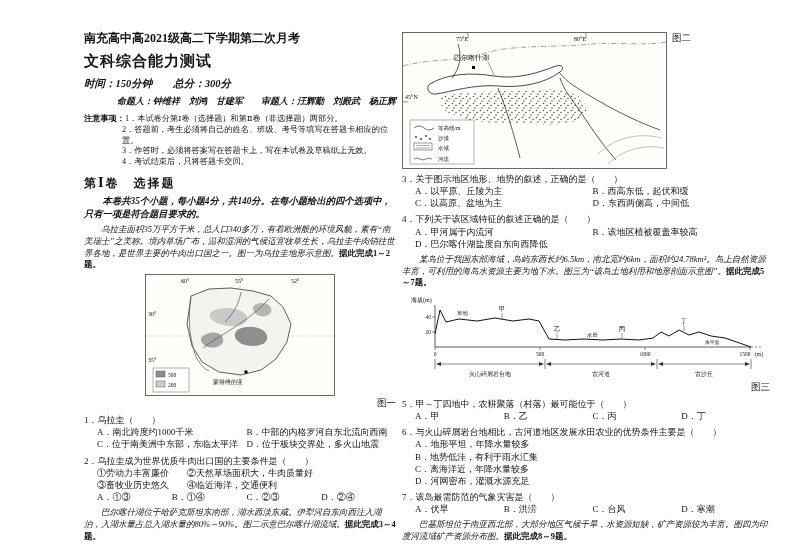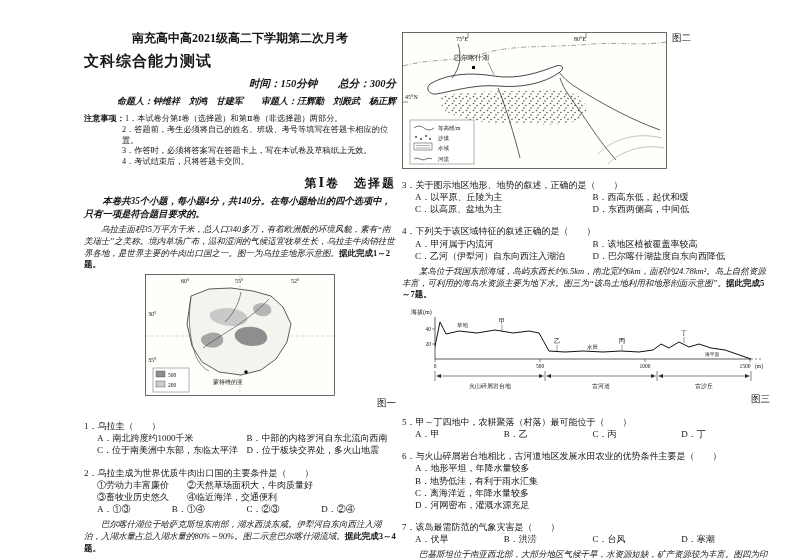--- a/index.html
+++ b/index.html
@@ -3,36 +3,36 @@
 <meta charset="utf-8">
 <style>
   *{box-sizing:border-box;margin:0;padding:0}
   html,body{background:#ffffff}
   .page{position:relative;width:794px;height:560px;background:#ffffff;overflow:hidden;
         font-family:"Liberation Serif","DejaVu Serif",serif;color:#141414}
   .col{position:absolute;top:30px}
   .left{left:84px;width:312px}
   .right{left:402px;width:368px}
 
-  .t1{font-size:12px;font-weight:700;text-align:center}
+  .t1{font-size:12px;font-weight:700;text-align:left}
   .t2{font-size:15px;font-weight:700;margin-top:5px;letter-spacing:1px}
-  .meta{font-size:10.5px;font-weight:700;font-style:italic;text-align:right;margin-top:6px}
+  .meta{font-size:10.5px;font-weight:700;font-style:italic;text-align:left;margin-top:6px}
   .authors{font-size:9px;font-weight:700;font-style:italic;text-align:right;margin-top:4px}
 
   .notes{font-size:8.2px;line-height:1.32;margin-top:6px}
   .notes .note-label{font-weight:700}
   .notes .indent{padding-left:38px}
 
-  .sec-head{font-size:12px;font-weight:700;text-align:right;margin:7px 0 3px;letter-spacing:2px}
+  .sec-head{font-size:12px;font-weight:700;text-align:left;margin:7px 0 3px;letter-spacing:2px}
   .intro{font-size:9.3px;font-weight:700;font-style:italic;line-height:1.35;text-indent:2em}
 
   .passage{font-size:8.5px;font-style:italic;line-height:1.38;text-indent:2em;margin-top:4px}
   .passage .tail{font-style:normal;font-weight:700}
 
-  .q{font-size:9px;line-height:1.35;margin-top:10px}
+  .q{font-size:9px;line-height:1.35;margin-top:4px}
   .opt-row{display:flex;padding-left:13px}
   .opt-row span{flex:1}
   .ans-row{display:flex;padding-left:13px}
   .ans-row span{flex:1}
   .sub{padding-left:13px}
   .opt-block{padding-left:13px}
 
   .figure{text-align:center;margin-top:3px}
   .caption{font-size:9.5px;margin-top:1px;text-align:right}
   .fig2wrap{display:flex;margin-top:2px}
@@ -203,21 +203,20 @@
       </div>
     </div>
 
     <div class="q">
       <div>4．下列关于该区域特征的叙述正确的是（　　）</div>
       <div class="opt-row">
         <span>A．甲河属于内流河</span>
         <span>B．该地区植被覆盖率较高</span>
       </div>
       <div class="opt-row">
-        <span>C．乙河（伊犁河）自东向西注入湖泊</span>
         <span>D．巴尔喀什湖盐度自东向西降低</span>
       </div>
     </div>
 
     <div class="passage">
       <span>某岛位于我国东部海域，岛屿东西长约6.5km，南北宽约6km，面积约24.78km²。岛上自然资源丰富，可利用的海岛水资源主要为地下水。图三为“该岛土地利用和地形剖面示意图”。</span><span class="tail">据此完成5～7题。</span>
     </div>
 
     <div class="figure">
       <svg width="358" height="88" viewBox="0 0 358 88">

